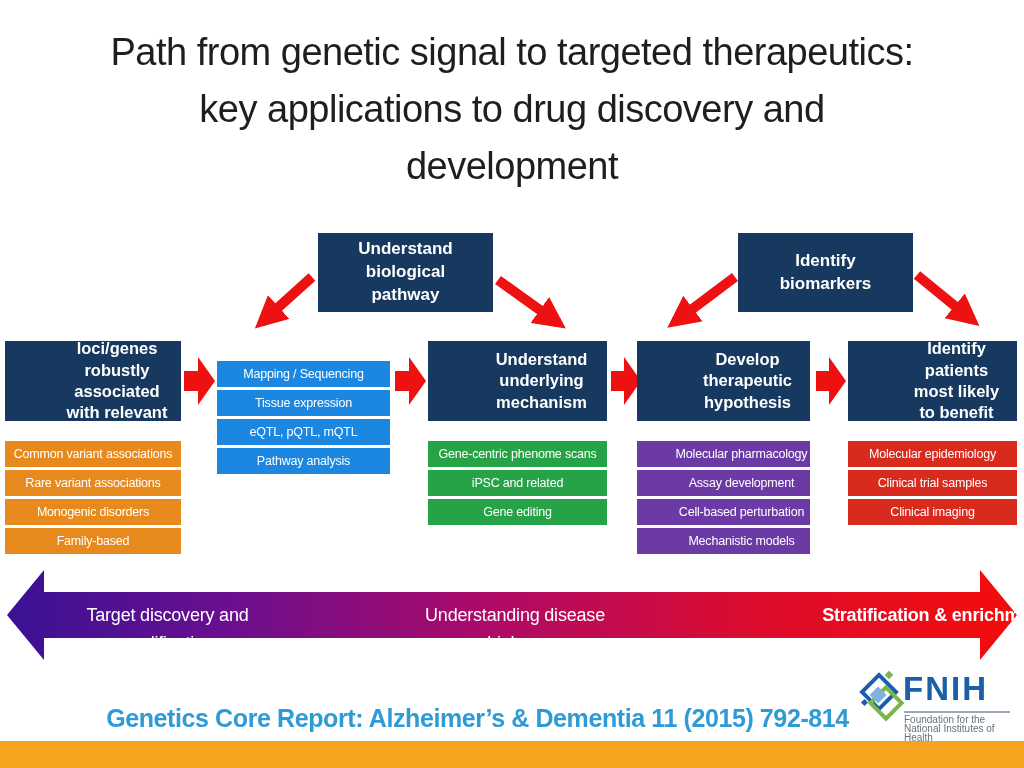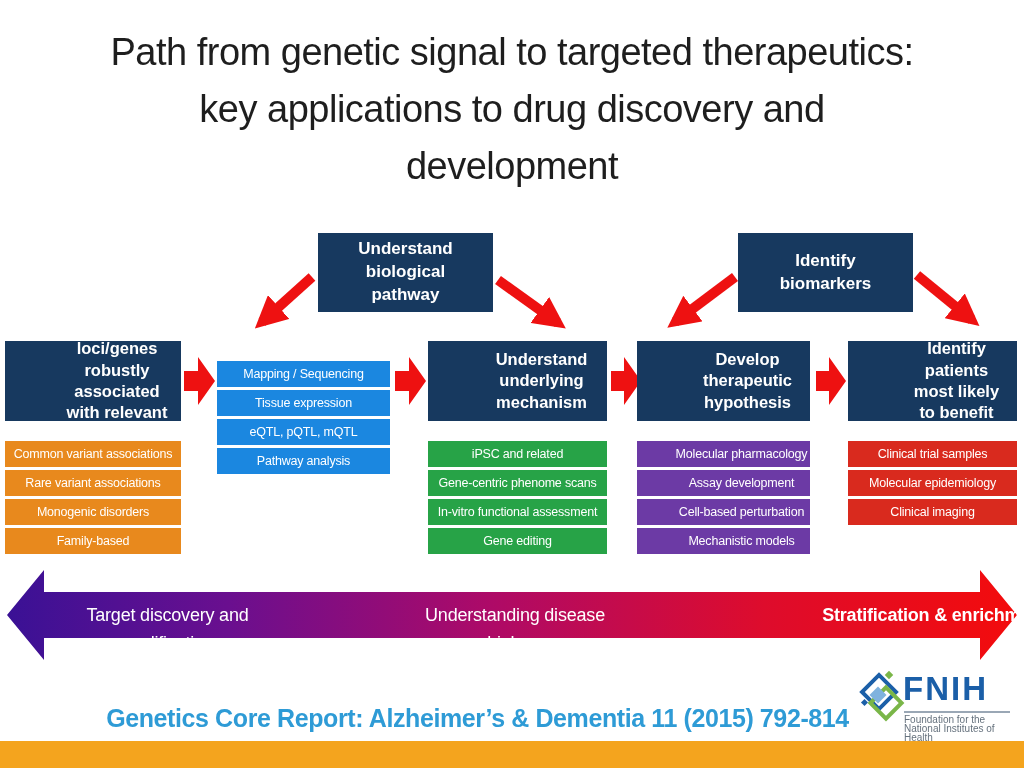--- a/index.html
+++ b/index.html
@@ -143,23 +143,22 @@
   </div>
 </div>
 
 <div class="abs stage c2" style="left:428px;width:179px;">
   <div class="stage-head">
     <span class="lbl">Understand
 underlying
 mechanism</span>
   </div>
   <div class="stage-items">
+    <div class="stage-item">Gene-centric phenome scans</div>
     <div class="stage-item">iPSC and related</div>
-    <div class="stage-item">Gene-centric phenome scans</div>
-    <div class="stage-item">In-vitro functional assessment</div>
     <div class="stage-item">Gene editing</div>
   </div>
 </div>
 
 <div class="abs stage c3" style="left:637px;width:173px;">
   <div class="stage-head">
     <span class="lbl">Develop
 therapeutic
 hypothesis</span>
   </div>
@@ -171,22 +170,22 @@
   </div>
 </div>
 
 <div class="abs stage c4" style="left:848px;width:169px;">
   <div class="stage-head">
     <span class="lbl">Identify patients
 most likely
 to benefit</span>
   </div>
   <div class="stage-items">
+    <div class="stage-item">Molecular epidemiology</div>
     <div class="stage-item">Clinical trial samples</div>
-    <div class="stage-item">Molecular epidemiology</div>
     <div class="stage-item">Clinical imaging</div>
   </div>
 </div>
 
 <div class="abs tl-label" style="left:55px;width:225px;">Target discovery and qualification</div>
 <div class="abs tl-label" style="left:395px;width:240px;">Understanding disease biology</div>
 <div class="abs tl-label" style="left:822px;width:225px;font-weight:bold;">Stratification &amp; enrichment</div>
 
 <div class="abs citation">Genetics Core Report: Alzheimer’s &amp; Dementia 11 (2015) 792-814</div>
 

